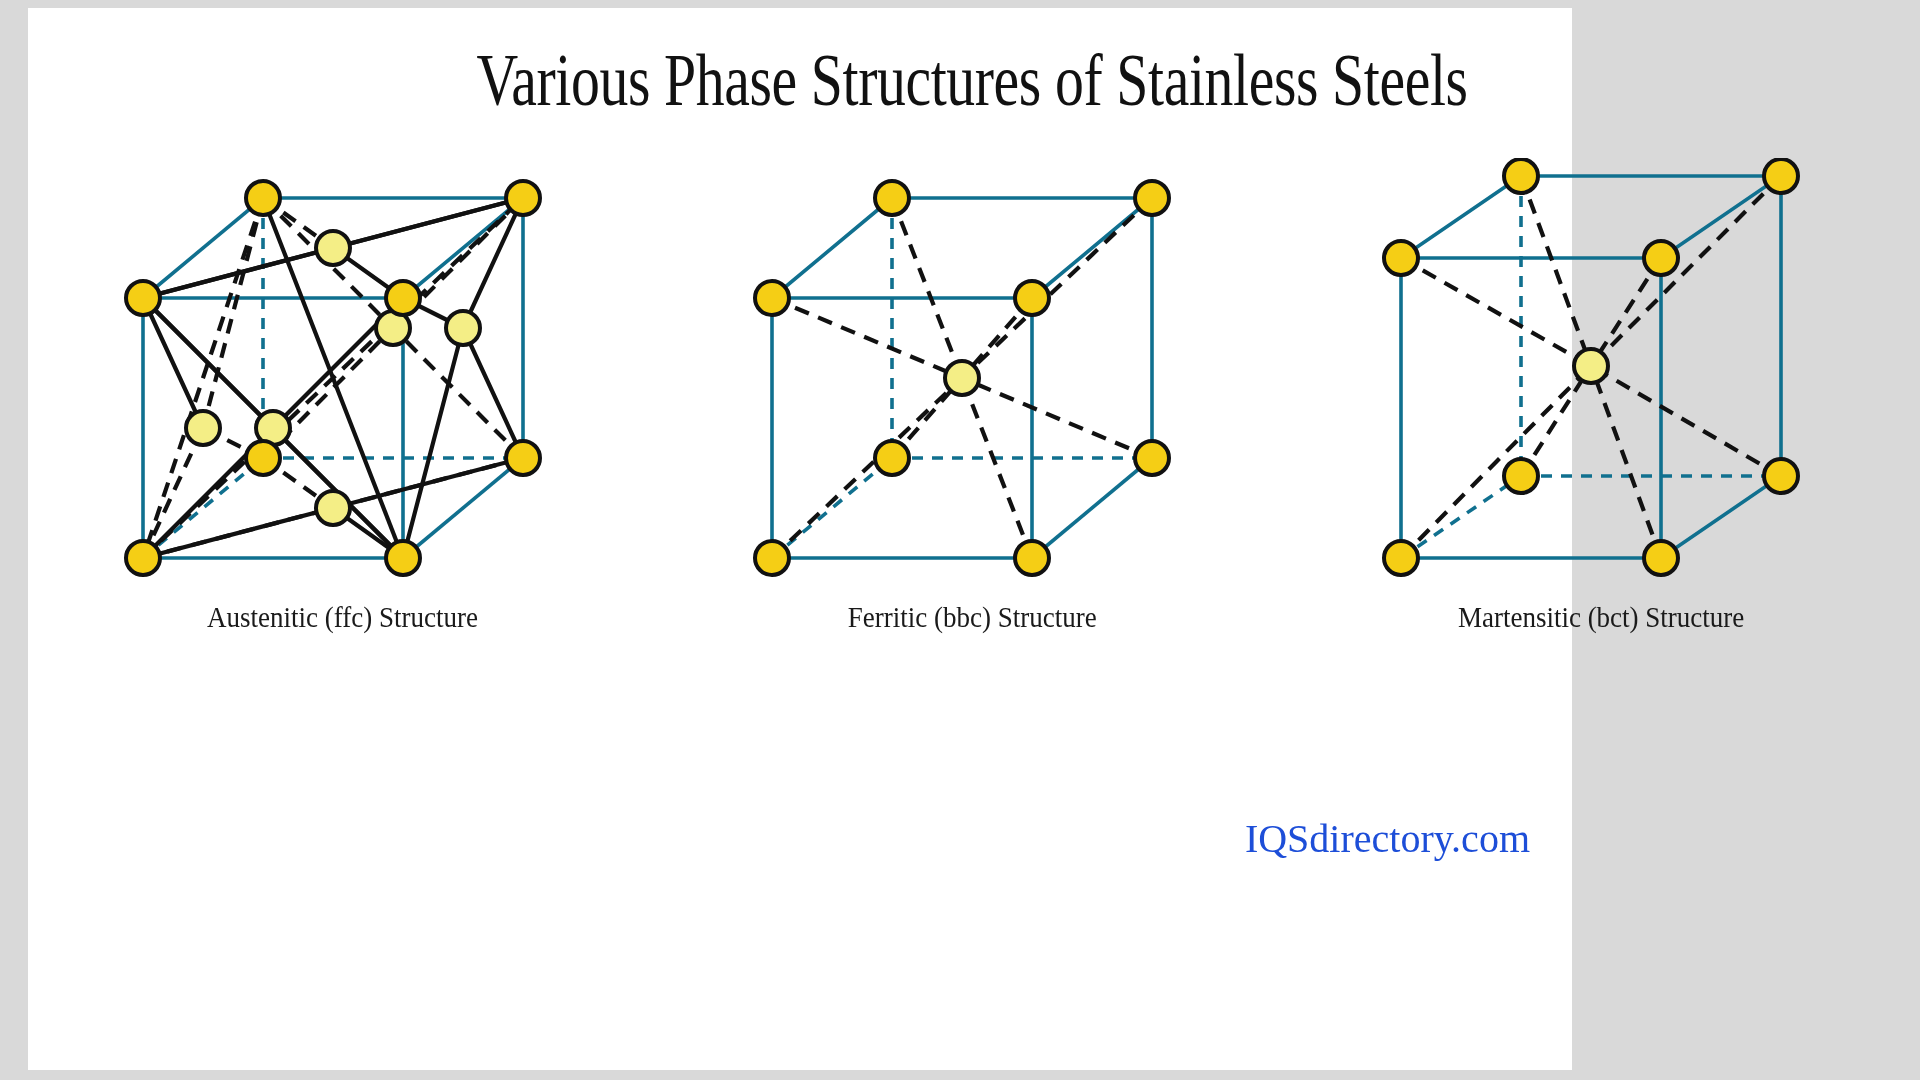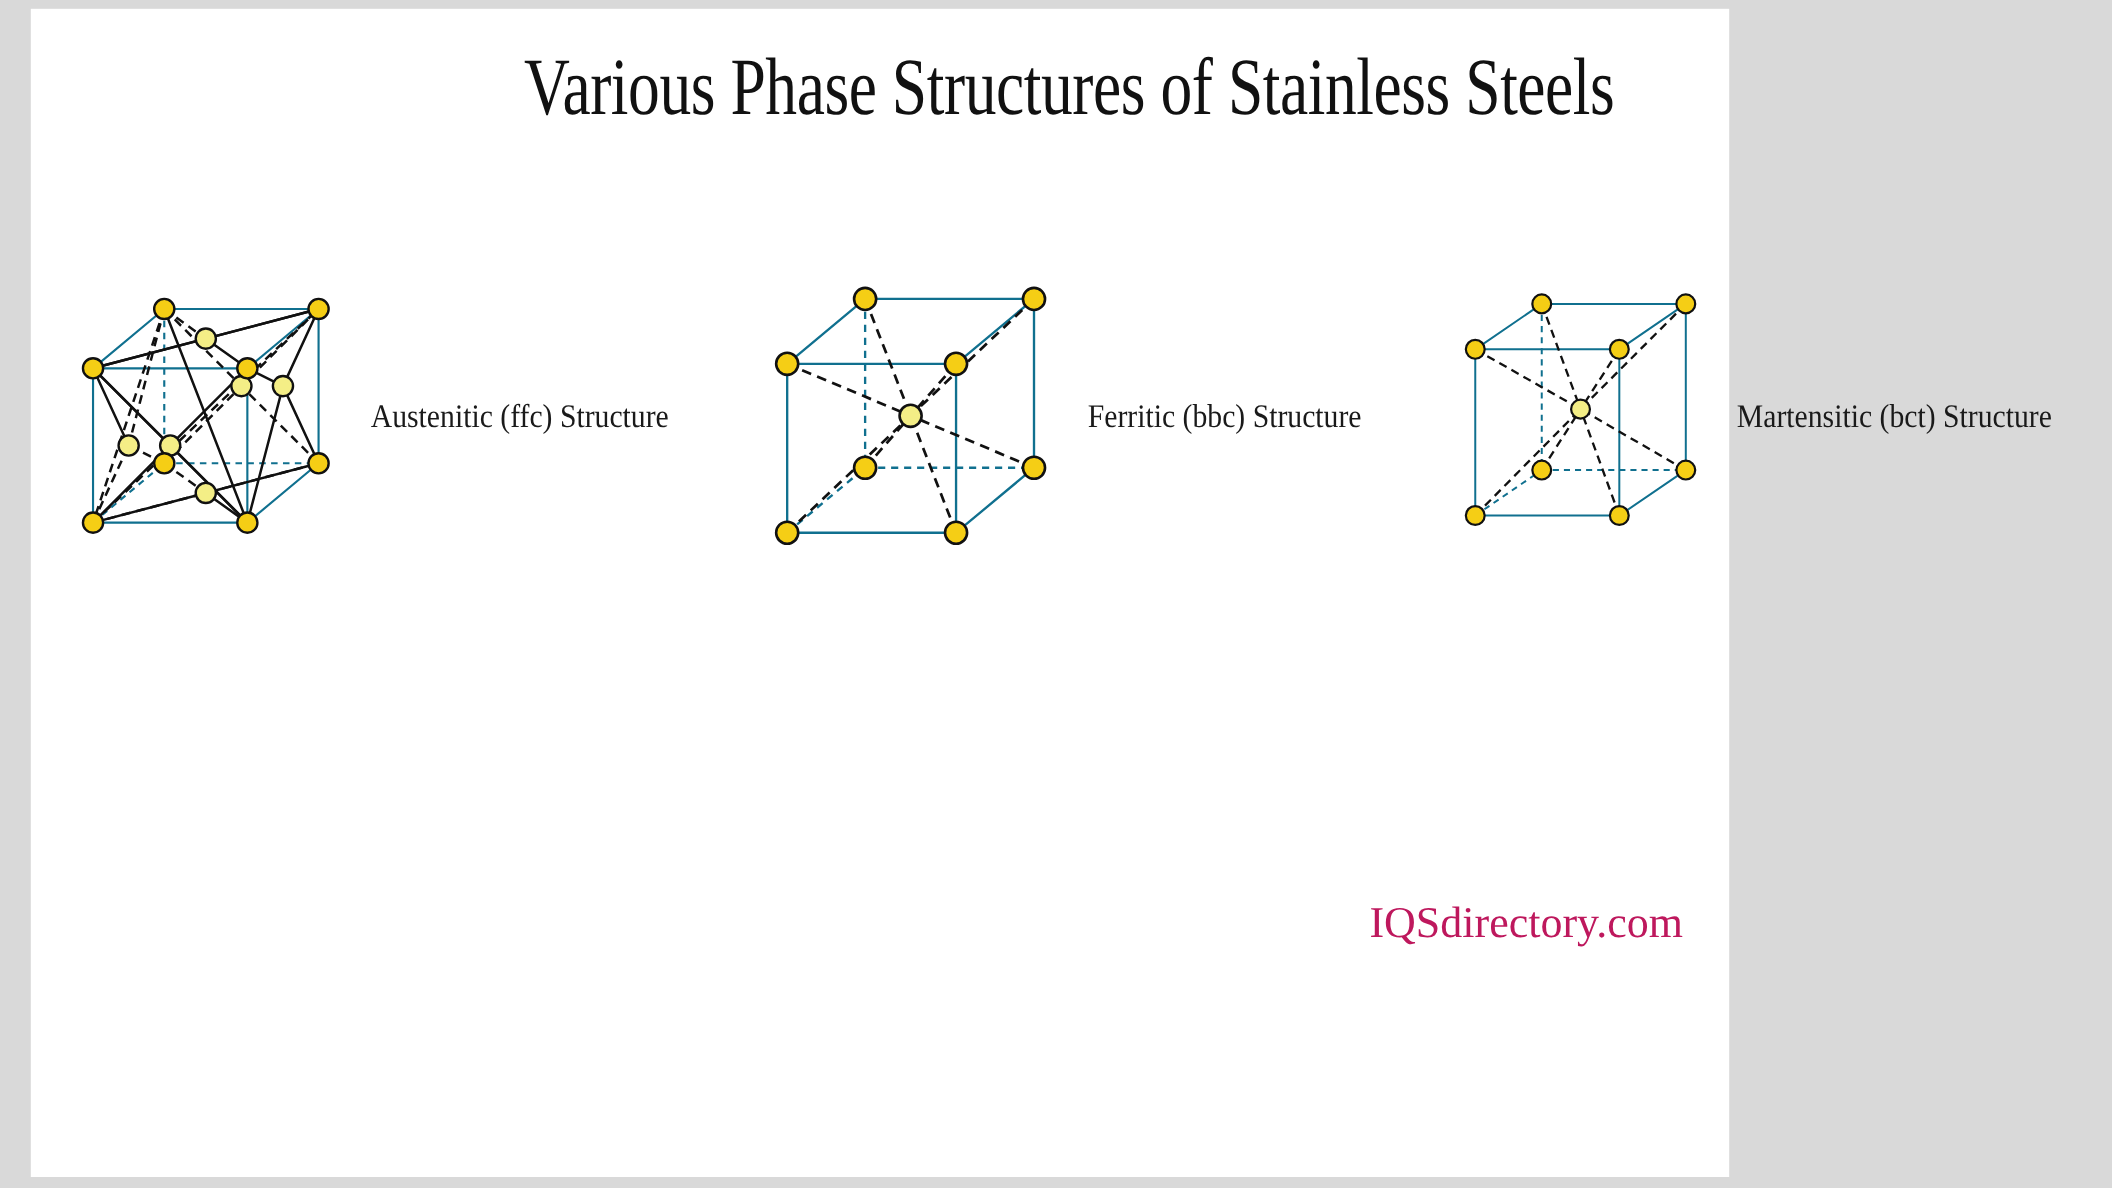--- a/index.html
+++ b/index.html
@@ -51,40 +51,41 @@
     height: 540px;
     display: flex;
     flex-direction: row;
     align-items: flex-start;
     justify-content: space-around;
   }
   .figure {
     position: relative;
     width: 560px;
     display: flex;
+    flex-direction: column;
     align-items: center;
   }
   .figure svg {
     display: block;
   }
   .caption {
     margin-top: 2px;
     font-family: "Liberation Serif", "DejaVu Serif", serif;
     font-size: 30px;
     color: #1a1a1a;
     white-space: nowrap;
     transform: scaleX(0.9);
   }
   .watermark {
     position: absolute;
     right: 42px;
     bottom: 208px;
     font-family: "Liberation Serif", "DejaVu Serif", serif;
     font-size: 40px;
-    color: #be185d;
+    color: #1d4ed8;
     letter-spacing: 0px;
   }
   .edge       { stroke: #10708f; stroke-width: 3.6; fill: none; stroke-linecap: round; }
   .edge-hid   { stroke: #10708f; stroke-width: 3.6; fill: none; stroke-dasharray: 11 9; stroke-linecap: butt; }
   .bond       { stroke: #111111; stroke-width: 4.2; fill: none; stroke-linecap: round; }
   .bond-hid   { stroke: #111111; stroke-width: 4.2; fill: none; stroke-dasharray: 15 10; stroke-linecap: butt; }
   .atom       { fill: #f5ce15; stroke: #111111; stroke-width: 4; }
   .atom-face  { fill: #f4ee86; stroke: #111111; stroke-width: 4; }
   .atom-ctr   { fill: #f4ee86; stroke: #111111; stroke-width: 4; }
 </style>

